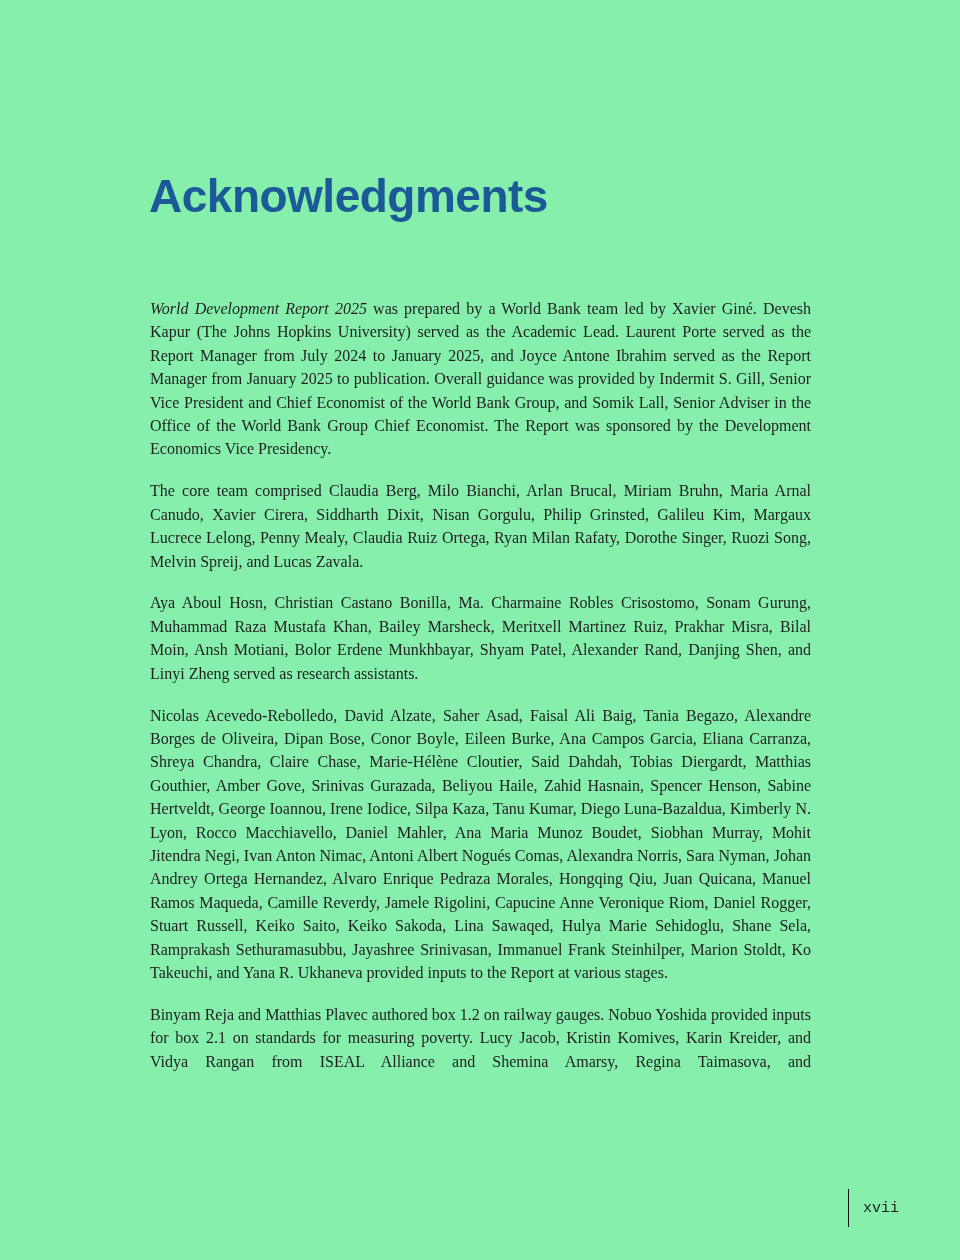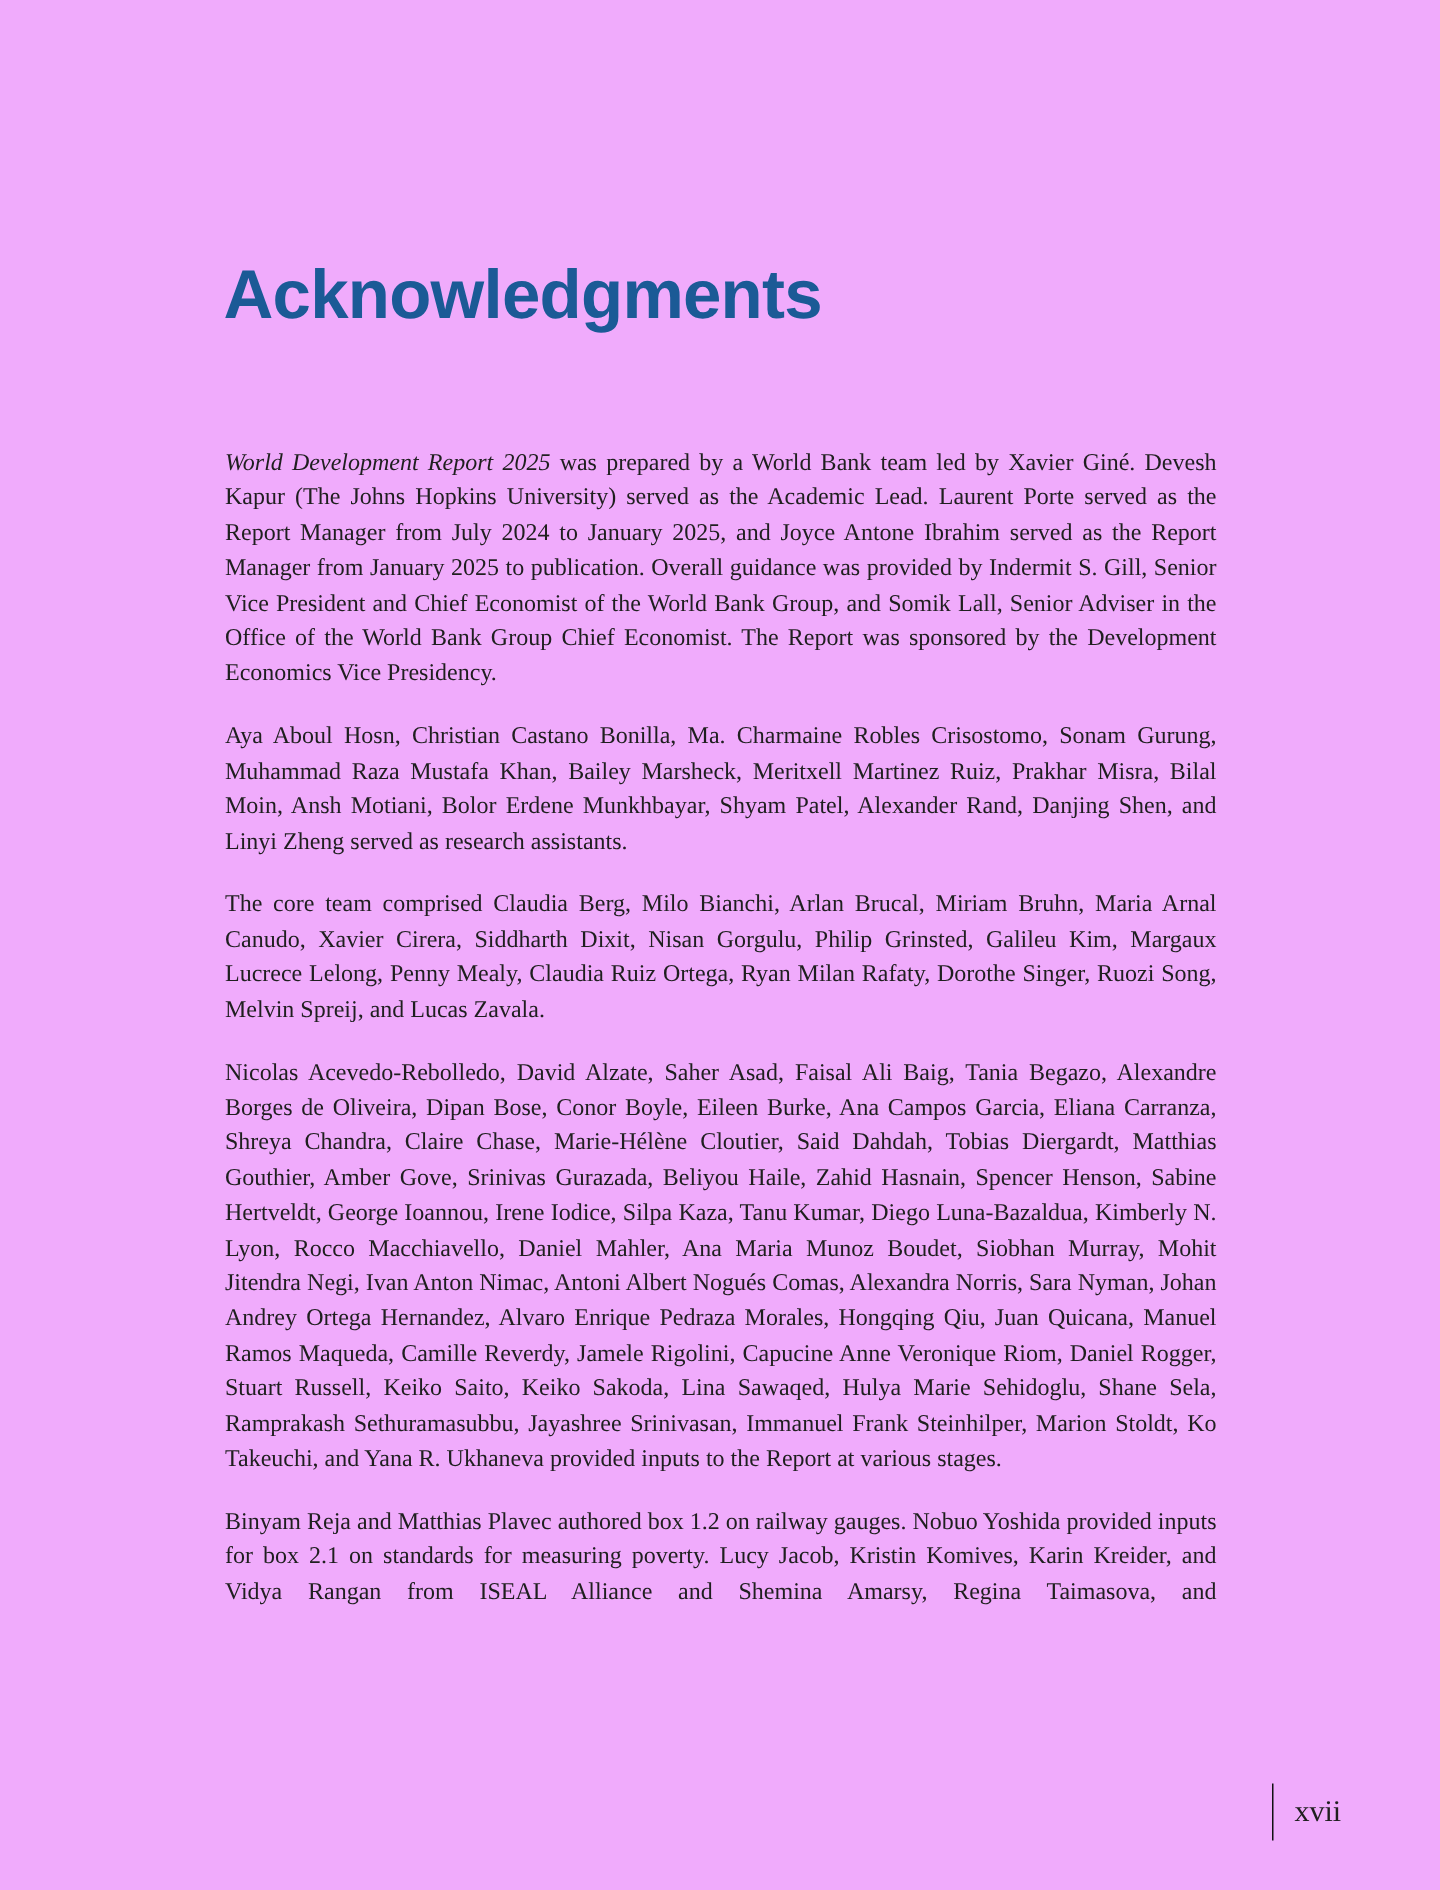--- a/index.html
+++ b/index.html
@@ -5,21 +5,21 @@
   * { margin: 0; padding: 0; box-sizing: border-box; }
   html, body {
     width: 960px;
     background: #ffffff;
     font-family: "Liberation Serif", serif;
   }
   .page {
     position: relative;
     width: 960px;
     height: 1260px;
-    background: #f0abfc;
+    background: #86efac;
     overflow: hidden;
   }
   .page-title {
     position: absolute;
     left: 149px;
     top: 168px;
     font-family: "Liberation Sans", sans-serif;
     font-weight: 700;
     font-size: 46px;
     letter-spacing: -0.5px;
@@ -50,40 +50,40 @@
     align-items: center;
     height: 38px;
   }
   .footer-rule {
     display: inline-block;
     width: 0;
     height: 38px;
     border-left: 1.6px solid #111111;
   }
   .page-number {
-    font-family: Liberation Serif, serif;
-    font-size: 20px;
+    font-family: Liberation Mono, monospace;
+    font-size: 15px;
     color: #1f1f1f;
     padding-left: 14px;
   }
 </style>
 </head>
 <body>
 
 <div class="page">
 
   <h1 class="page-title" style="color: rgb(27, 90, 150);">Acknowledgments</h1>
 
   <div class="body-text">
 
     <p><span class="italic-lead">World Development Report 2025</span><span> was prepared by a World Bank team led by Xavier Giné. Devesh Kapur (The Johns Hopkins University) served as the Academic Lead. Laurent Porte served as the Report Manager from July 2024 to January 2025, and Joyce Antone Ibrahim served as the Report Manager from January 2025 to publication. Overall guidance was provided by Indermit S. Gill, Senior Vice President and Chief Economist of the World Bank Group, and Somik Lall, Senior Adviser in the Office of the World Bank Group Chief Economist. The Report was sponsored by the Development Economics Vice Presidency.</span></p>
 
+    <p>The core team comprised Claudia Berg, Milo Bianchi, Arlan Brucal, Miriam Bruhn, Maria Arnal Canudo, Xavier Cirera, Siddharth Dixit, Nisan Gorgulu, Philip Grinsted, Galileu Kim, Margaux Lucrece Lelong, Penny Mealy, Claudia Ruiz Ortega, Ryan Milan Rafaty, Dorothe Singer, Ruozi Song, Melvin Spreij, and Lucas Zavala.</p>
+
     <p>Aya Aboul Hosn, Christian Castano Bonilla, Ma. Charmaine Robles Crisostomo, Sonam Gurung, Muhammad Raza Mustafa Khan, Bailey Marsheck, Meritxell Martinez Ruiz, Prakhar Misra, Bilal Moin, Ansh Motiani, Bolor Erdene Munkhbayar, Shyam Patel, Alexander Rand, Danjing Shen, and Linyi Zheng served as research assistants.</p>
-
-    <p>The core team comprised Claudia Berg, Milo Bianchi, Arlan Brucal, Miriam Bruhn, Maria Arnal Canudo, Xavier Cirera, Siddharth Dixit, Nisan Gorgulu, Philip Grinsted, Galileu Kim, Margaux Lucrece Lelong, Penny Mealy, Claudia Ruiz Ortega, Ryan Milan Rafaty, Dorothe Singer, Ruozi Song, Melvin Spreij, and Lucas Zavala.</p>
 
 
     <p>Nicolas Acevedo-Rebolledo, David Alzate, Saher Asad, Faisal Ali Baig, Tania Begazo, Alexandre Borges de Oliveira, Dipan Bose, Conor Boyle, Eileen Burke, Ana Campos Garcia, Eliana Carranza, Shreya Chandra, Claire Chase, Marie-Hélène Cloutier, Said Dahdah, Tobias Diergardt, Matthias Gouthier, Amber Gove, Srinivas Gurazada, Beliyou Haile, Zahid Hasnain, Spencer Henson, Sabine Hertveldt, George Ioannou, Irene Iodice, Silpa Kaza, Tanu Kumar, Diego Luna-Bazaldua, Kimberly N. Lyon, Rocco Macchiavello, Daniel Mahler, Ana Maria Munoz Boudet, Siobhan Murray, Mohit Jitendra Negi, Ivan Anton Nimac, Antoni Albert Nogués Comas, Alexandra Norris, Sara Nyman, Johan Andrey Ortega Hernandez, Alvaro Enrique Pedraza Morales, Hongqing Qiu, Juan Quicana, Manuel Ramos Maqueda, Camille Reverdy, Jamele Rigolini, Capucine Anne Veronique Riom, Daniel Rogger, Stuart Russell, Keiko Saito, Keiko Sakoda, Lina Sawaqed, Hulya Marie Sehidoglu, Shane Sela, Ramprakash Sethuramasubbu, Jayashree Srinivasan, Immanuel Frank Steinhilper, Marion Stoldt, Ko Takeuchi, and Yana R. Ukhaneva provided inputs to the Report at various stages.</p>
 
 
     <p class="continues">Binyam Reja and Matthias Plavec authored box 1.2 on railway gauges. Nobuo Yoshida provided inputs for box 2.1 on standards for measuring poverty. Lucy Jacob, Kristin Komives, Karin Kreider, and Vidya Rangan from ISEAL Alliance and Shemina Amarsy, Regina Taimasova, and</p>
 
   </div>
 
   <div class="footer">

